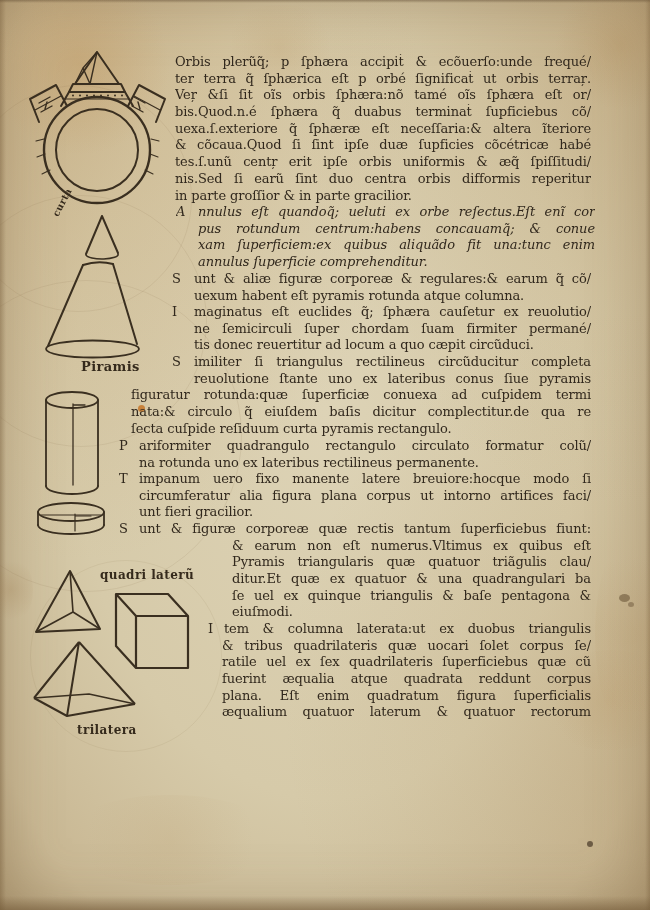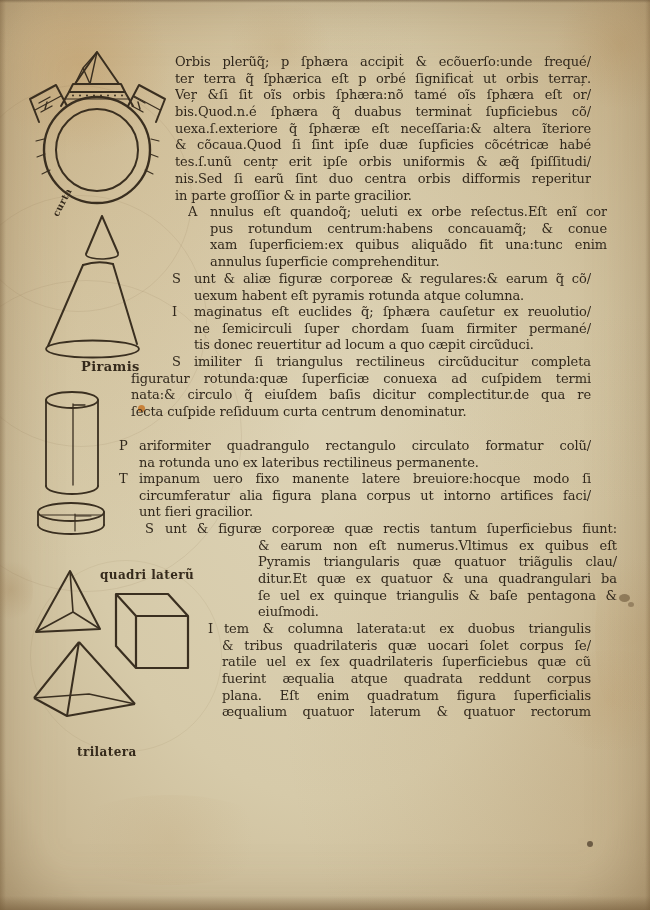--- a/index.html
+++ b/index.html
@@ -37,46 +37,46 @@
   .g1{left:-45px;top:195px;width:250px;height:250px;}
   .g2{left:-70px;top:280px;width:310px;height:310px;}
   .g3{left:-35px;top:85px;width:225px;height:225px;}
   .g4{left:30px;top:560px;width:190px;height:190px;border-color:rgba(128,104,70,.1);}
   
   .para{position:absolute;font-size:13px;line-height:16.7px;letter-spacing:-0.1px;}
   .ln{height:16.7px;overflow:hidden;text-align:justify;text-align-last:justify;box-sizing:border-box;}
   .ln.s{text-align:left;text-align-last:auto;}
   .cap{display:inline-block;width:22px;}
   #p-orbis{left:175px;top:54px;width:416px;}
-  #p-annulus{left:188px;top:204px;width:419px;}
+  #p-annulus{left:176px;top:204px;width:419px;font-style:italic;}
   #p-annulus .ln+.ln{padding-left:22px;}
   #p-sunt1{left:172px;top:271px;width:419px;}
   #p-sunt1 .ln+.ln{padding-left:22px;}
   #p-imag{left:172px;top:304px;width:419px;}
   #p-imag .ln+.ln{padding-left:22px;}
   #p-simil{left:172px;top:354px;width:419px;}
   #p-simil .ln.c{padding-left:22px;}
   #p-simil .ln.wide{margin-left:-41px;width:460px;padding-left:0;}
   #p-parif{left:119px;top:438px;width:472px;}
   #p-parif .cap,#p-tymp .cap,#p-sunt2 .cap{width:20px;}
   #p-parif .ln+.ln,#p-tymp .ln+.ln{padding-left:20px;}
   #p-tymp{left:119px;top:471px;width:472px;}
-  #p-sunt2{left:119px;top:521px;width:472px;margin-left:26px;}
+  #p-sunt2{left:119px;top:521px;width:472px;}
   #p-sunt2 .ln.ind{padding-left:113px;}
   #p-item{left:208px;top:621px;width:383px;}
   #p-item .cap{width:16px;}
   #p-item .ln+.ln{padding-left:14px;}
   
   .fig{position:absolute;color:#3a2f20;}
   .fig svg{display:block;}
   .figlabel{position:absolute;font-weight:700;font-size:12px;letter-spacing:.4px;color:#352a1c;}
   #lb-curta{left:50px;top:213px;font-size:9.5px;transform:rotate(-62deg);transform-origin:left top;}
   #lb-piramis{left:81px;top:359px;font-size:13px;}
   #lb-quadri{left:100px;top:568px;}
-  #lb-trilatera{left:77px;top:745px;}
+  #lb-trilatera{left:77px;top:723px;}
 </style>
 </head>
 <body>
 
 <div class="page">
 
   <div class="edge top"></div>
   <div class="edge bottom"></div>
   <div class="edge left"></div>
   <div class="edge right"></div>
@@ -212,23 +212,24 @@
   </div>
 
   <div class="para" id="p-imag">
     <div class="ln"><span class="cap">I</span><span>maginatus eſt euclides q̃; ſphæra cauſetur ex reuolutio/</span></div>
     <div class="ln">ne ſemicirculi ſuper chordam ſuam firmiter permané/</div>
     <div class="ln s">tis donec reuertitur ad locum a quo cæpit circũduci.</div>
   </div>
 
   <div class="para" id="p-simil">
     <div class="ln"><span class="cap">S</span><span>imiliter ſi triangulus rectilineus circũducitur completa</span></div>
+    <div class="ln c">reuolutione ſtante uno ex lateribus conus ſiue pyramis</div>
     <div class="ln wide">figuratur rotunda:quæ ſuperficiæ conuexa ad cuſpidem termi</div>
     <div class="ln wide">nata:&amp; circulo q̃ eiuſdem baſis dicitur complectitur.de qua re</div>
-    <div class="ln wide s">ſecta cuſpide reſiduum curta centrum denominatur.</div>
+    <div class="ln wide s">ſecta cuſpide reſiduum curta pyramis rectangulo.</div>
   </div>
 
   <div class="para" id="p-parif">
     <div class="ln"><span class="cap">P</span><span>ariformiter quadrangulo rectangulo circulato formatur colũ/</span></div>
     <div class="ln s">na rotunda uno ex lateribus rectilineus permanente.</div>
   </div>
 
   <div class="para" id="p-tymp">
     <div class="ln"><span class="cap">T</span><span>impanum uero fixo manente latere breuiore:hocque modo ſi</span></div>
     <div class="ln">circumferatur alia figura plana corpus ut intorno artifices faci/</div>

